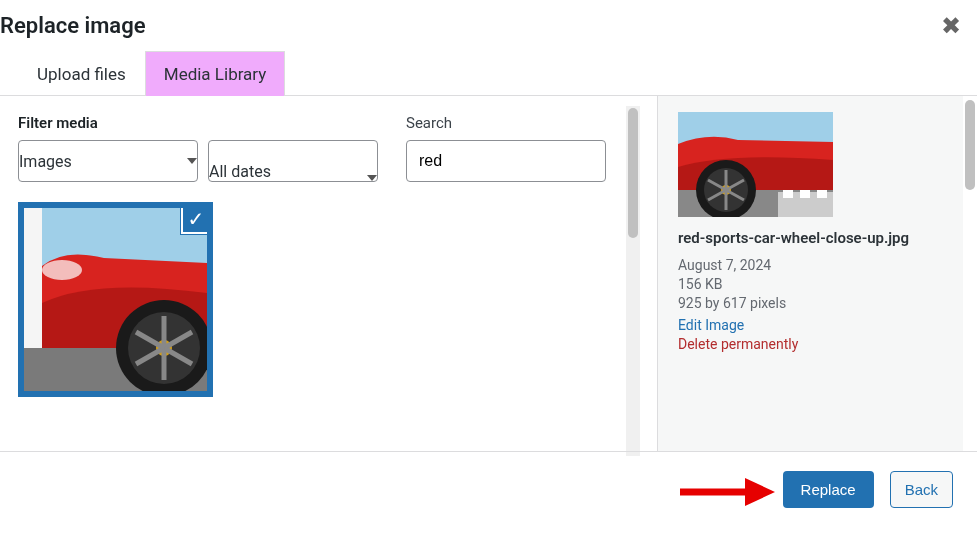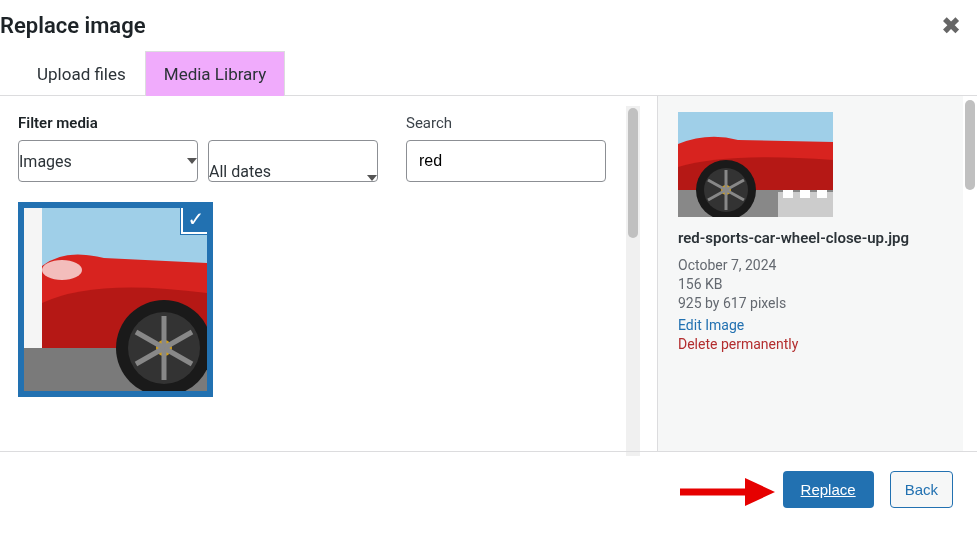--- a/index.html
+++ b/index.html
@@ -225,21 +225,20 @@
       position: relative;
     }
     .btn-primary {
       background: #2271b1;
       color: #fff;
       border: none;
       padding: 10px 18px;
       font-size: 15px;
       border-radius: 4px;
       cursor: pointer;
-      text-decoration: underline;
     }
     .btn-secondary {
       background: #f6f7f7;
       color: #2271b1;
       border: 1px solid #2271b1;
       padding: 9px 14px;
       font-size: 15px;
       border-radius: 4px;
       cursor: pointer;
     }
@@ -340,21 +339,21 @@
           <line x1="48" y1="78" x2="48" y2="58"></line>
           <line x1="48" y1="78" x2="66" y2="68"></line>
           <line x1="48" y1="78" x2="66" y2="88"></line>
           <line x1="48" y1="78" x2="48" y2="98"></line>
           <line x1="48" y1="78" x2="30" y2="88"></line>
           <line x1="48" y1="78" x2="30" y2="68"></line>
         </g>
       </svg>
     </div>
     <div class="detail-filename">red-sports-car-wheel-close-up.jpg</div>
-    <div class="detail-line">October 7, 2024</div>
+    <div class="detail-line">August 7, 2024</div>
     <div class="detail-line">156 KB</div>
     <div class="detail-line">925 by 617 pixels</div>
     <div class="link-blue">Edit Image</div>
     <div class="link-red">Delete permanently</div>
   </div>
 </div>
 
 <div class="footer">
   <svg class="arrow" viewBox="0 0 100 40">
     <line x1="5" y1="20" x2="75" y2="20" stroke="#e60000" stroke-width="7"></line>

